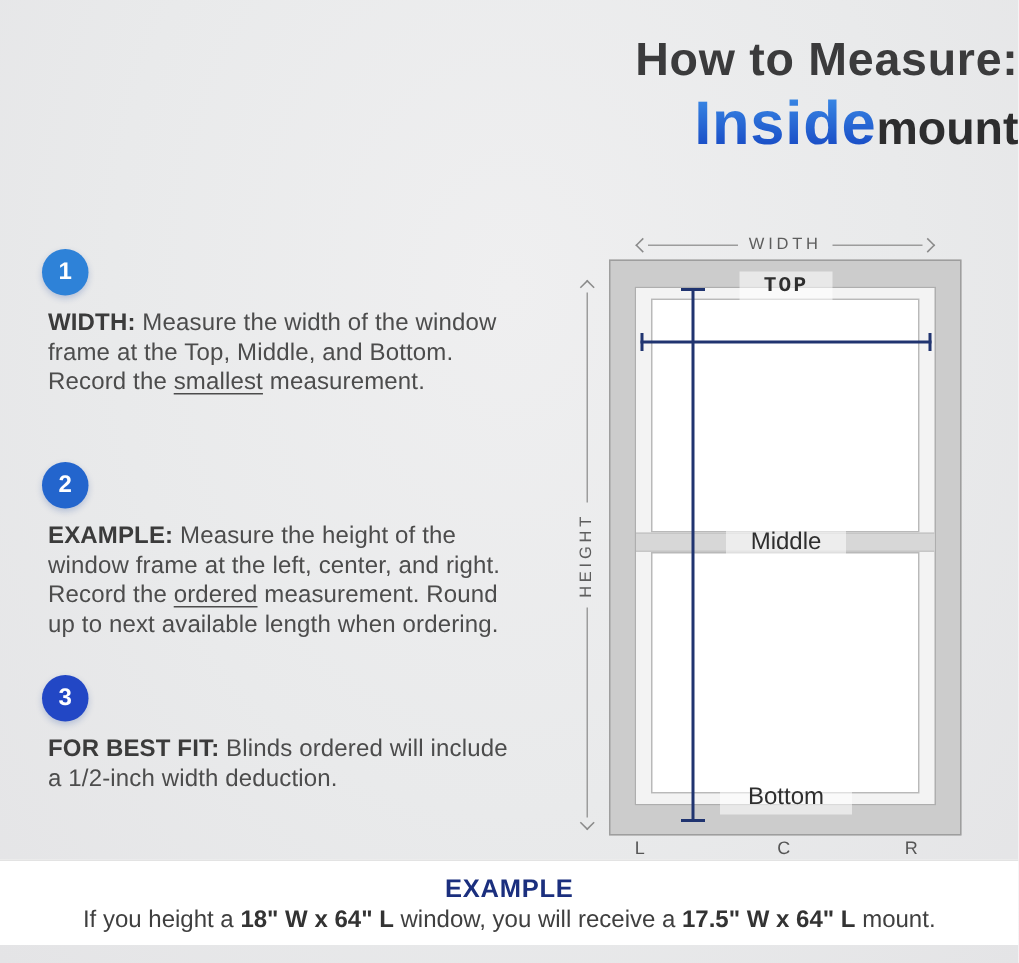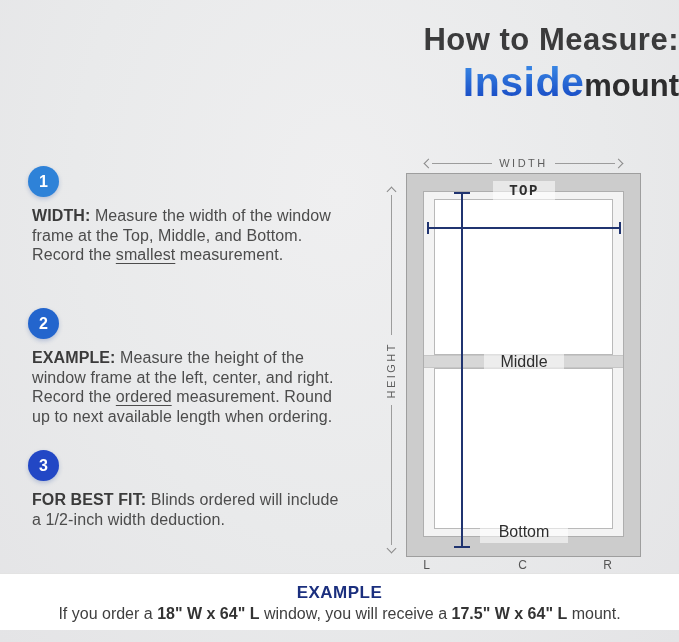--- a/index.html
+++ b/index.html
@@ -201,16 +201,16 @@
     <div class="chip chip-bottom">Bottom</div>
     <div class="chip chip-middle">Middle</div>
 
     <span class="marker marker-l">L</span>
     <span class="marker marker-c">C</span>
     <span class="marker marker-r">R</span>
   </div>
 
   <div class="footer">
     <div class="example-heading">EXAMPLE</div>
-    <p class="example-sentence"><span>If you order a </span><span class="example-bold">18" W x 64" L</span><span> window, you will receive a </span><span class="example-bold">17.5" W x 64" L</span><span> mount.</span></p>
+    <p class="example-sentence"><span>If you height a </span><span class="example-bold">18" W x 64" L</span><span> window, you will receive a </span><span class="example-bold">17.5" W x 64" L</span><span> mount.</span></p>
   </div>
 
 </div>
 
 </body></html>

